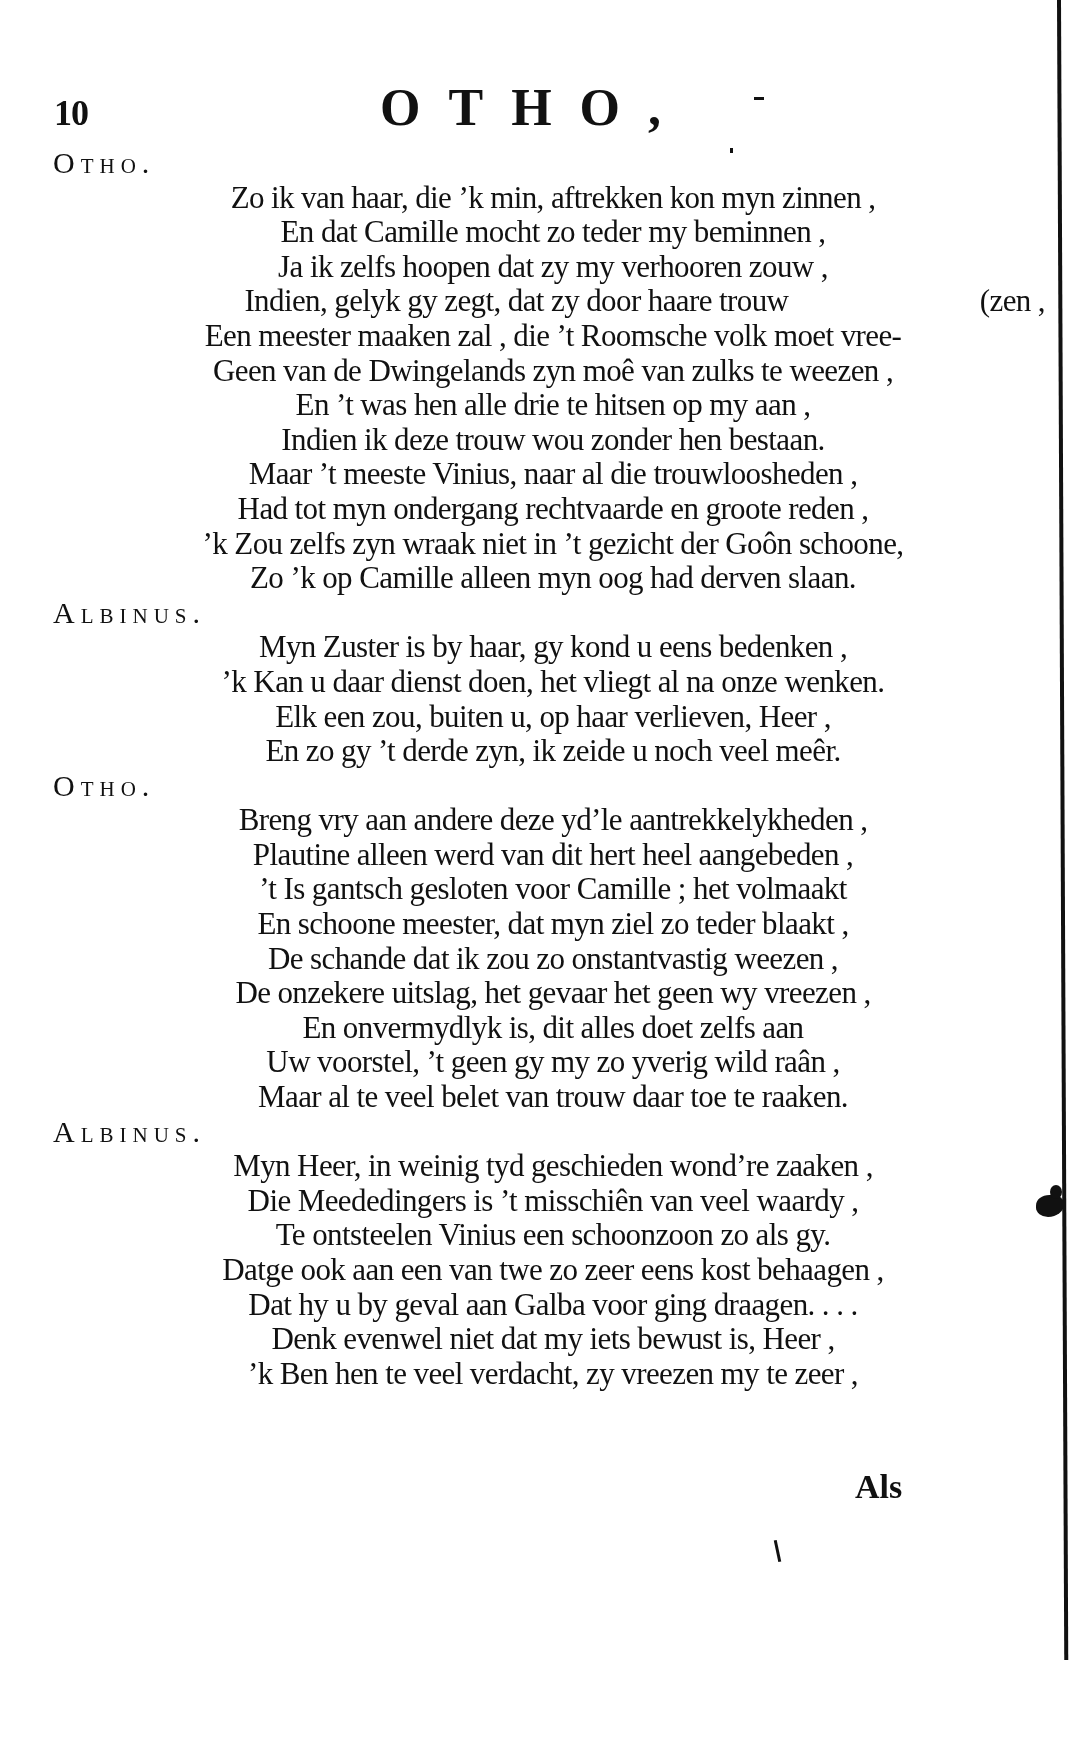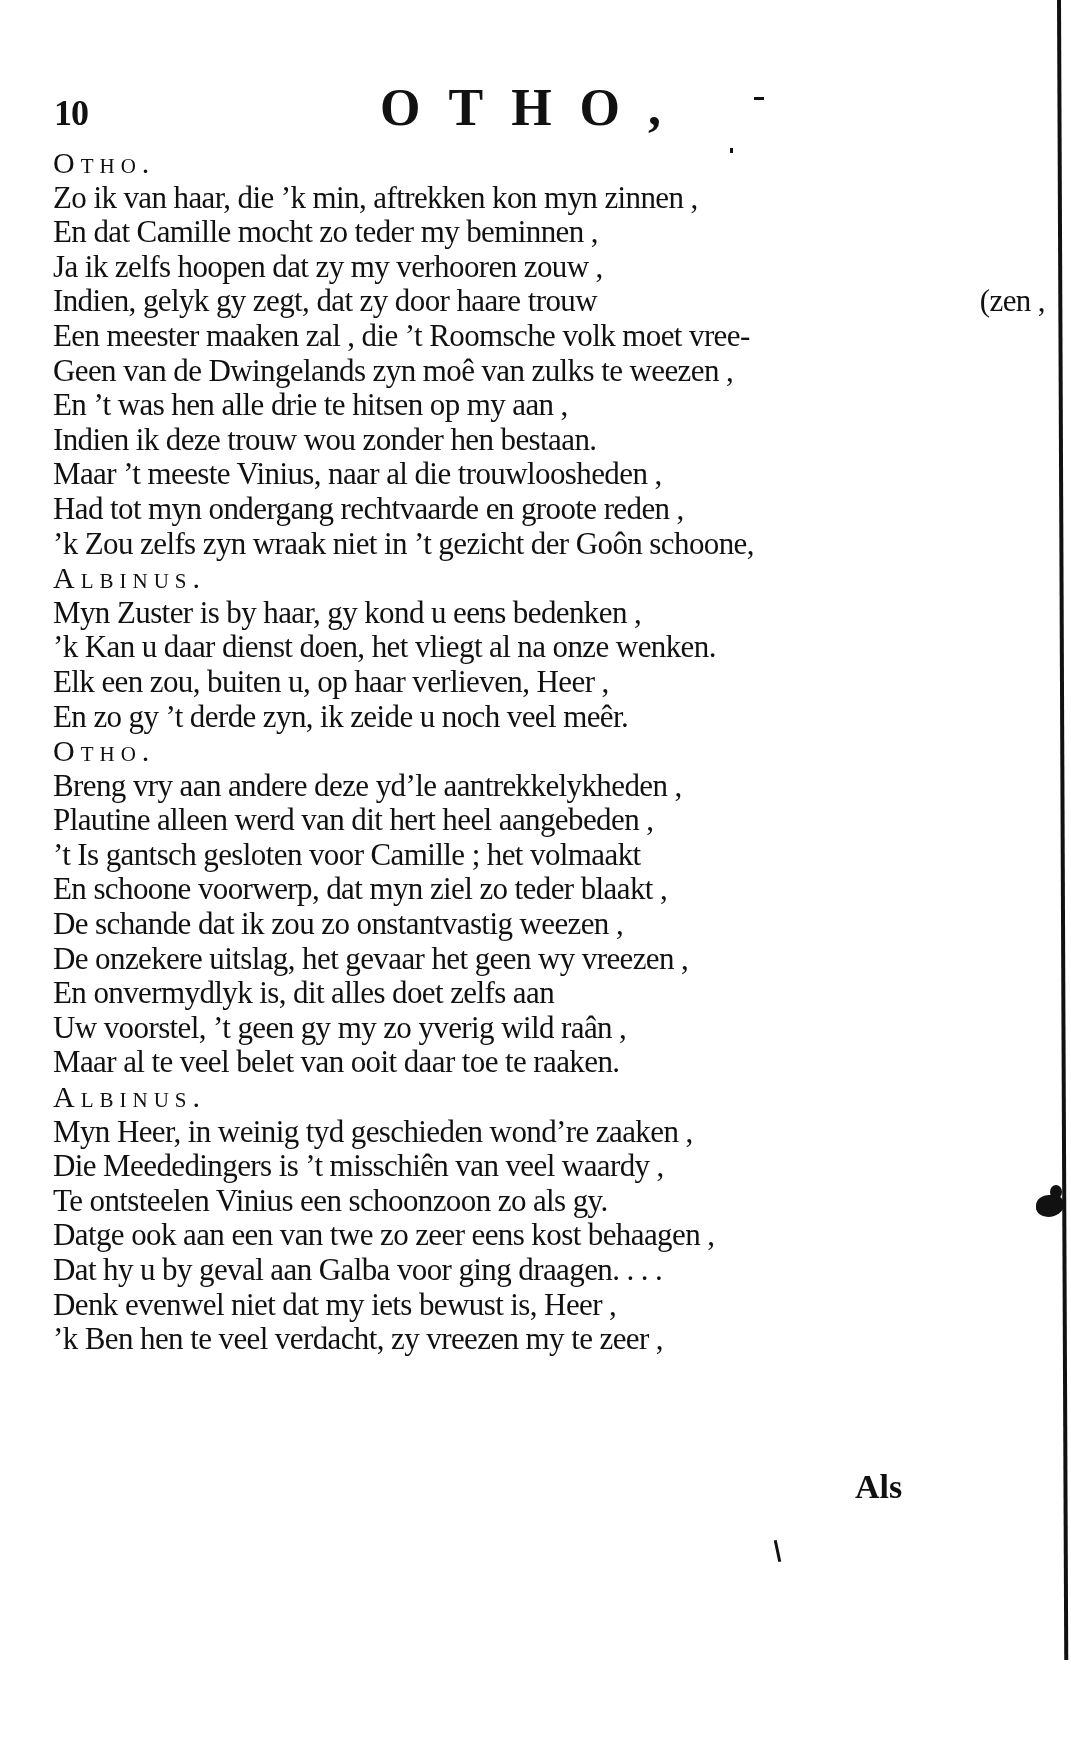--- a/index.html
+++ b/index.html
@@ -13,21 +13,21 @@
   .blot2 { position: absolute; left: 1050px; top: 1185px; width: 12px; height: 14px;
            background: #111; border-radius: 50%; }
   .page-number { position: absolute; left: 54px; top: 92px; font-size: 36px; font-weight: bold;
                  letter-spacing: -1px; }
   .running-title { position: absolute; left: 380px; top: 78px; font-size: 52px; font-weight: bold;
                    letter-spacing: 28px; }
   .text-block { position: absolute; left: 53px; top: 146px; width: 1000px; }
   .speaker { font-size: 30px; height: 34.6px; line-height: 34.6px;
              font-variant: small-caps; letter-spacing: 6px; width: 950px; }
   .verse { font-size: 31px; height: 34.6px; line-height: 34.6px; white-space: nowrap;
-           letter-spacing: -0.6px; }
+           letter-spacing: -0.6px; text-align: center; }
   .verse .overflow { float: right; margin-right: 8px; }
   .catchword { position: absolute; left: 855px; top: 1468px; font-size: 34px; font-weight: bold; }
   .watermark { position: absolute; left: 474px; top: 1490px; color: #a8a8a8; white-space: nowrap; }
   .watermark .by { font-family: "Liberation Sans", sans-serif; font-size: 12px; vertical-align: 4px; }
   .watermark .brand { font-family: "Liberation Serif", serif; font-size: 40px; letter-spacing: -1px; }
   .speck { position: absolute; background: #111; }
 </style>
 </head>
 <body>
 
@@ -45,35 +45,36 @@
       <div class="verse"><span>En dat Camille mocht zo teder my beminnen ,</span></div>
       <div class="verse"><span>Ja ik zelfs hoopen dat zy my verhooren zouw ,</span></div>
       <div class="verse"><span>Indien, gelyk gy zegt, dat zy door haare trouw</span><span class="overflow">(zen ,</span></div>
       <div class="verse"><span>Een meester maaken zal , die ’t Roomsche volk moet vree-</span></div>
       <div class="verse"><span>Geen van de Dwingelands zyn moê van zulks te weezen ,</span></div>
       <div class="verse"><span>En ’t was hen alle drie te hitsen op my aan ,</span></div>
       <div class="verse"><span>Indien ik deze trouw wou zonder hen bestaan.</span></div>
       <div class="verse"><span>Maar ’t meeste Vinius, naar al die trouwloosheden ,</span></div>
       <div class="verse"><span>Had tot myn ondergang rechtvaarde en groote reden ,</span></div>
       <div class="verse"><span>’k Zou zelfs zyn wraak niet in ’t gezicht der Goôn schoone,</span></div>
+      <div class="verse"><span>Zo ’k op Camille alleen myn oog had derven slaan.</span></div>
       <div class="speaker"><span>Albinus.</span></div>
       <div class="verse"><span>Myn Zuster is by haar, gy kond u eens bedenken ,</span></div>
       <div class="verse"><span>’k Kan u daar dienst doen, het vliegt al na onze wenken.</span></div>
       <div class="verse"><span>Elk een zou, buiten u, op haar verlieven, Heer ,</span></div>
       <div class="verse"><span>En zo gy ’t derde zyn, ik zeide u noch veel meêr.</span></div>
       <div class="speaker"><span>Otho.</span></div>
       <div class="verse"><span>Breng vry aan andere deze yd’le aantrekkelykheden ,</span></div>
       <div class="verse"><span>Plautine alleen werd van dit hert heel aangebeden ,</span></div>
       <div class="verse"><span>’t Is gantsch gesloten voor Camille ; het volmaakt</span></div>
-      <div class="verse"><span>En schoone voorwerp, dat myn ziel zo teder blaakt ,</span></div>
+      <div class="verse"><span>En schoone meester, dat myn ziel zo teder blaakt ,</span></div>
       <div class="verse"><span>De schande dat ik zou zo onstantvastig weezen ,</span></div>
       <div class="verse"><span>De onzekere uitslag, het gevaar het geen wy vreezen ,</span></div>
       <div class="verse"><span>En onvermydlyk is, dit alles doet zelfs aan</span></div>
       <div class="verse"><span>Uw voorstel, ’t geen gy my zo yverig wild raân ,</span></div>
-      <div class="verse"><span>Maar al te veel belet van ooit daar toe te raaken.</span></div>
+      <div class="verse"><span>Maar al te veel belet van trouw daar toe te raaken.</span></div>
       <div class="speaker"><span>Albinus.</span></div>
       <div class="verse"><span>Myn Heer, in weinig tyd geschieden wond’re zaaken ,</span></div>
       <div class="verse"><span>Die Meededingers is ’t misschiên van veel waardy ,</span></div>
       <div class="verse"><span>Te ontsteelen Vinius een schoonzoon zo als gy.</span></div>
       <div class="verse"><span>Datge ook aan een van twe zo zeer eens kost behaagen ,</span></div>
       <div class="verse"><span>Dat hy u by geval aan Galba voor ging draagen. . . .</span></div>
       <div class="verse"><span>Denk evenwel niet dat my iets bewust is, Heer ,</span></div>
       <div class="verse"><span>’k Ben hen te veel verdacht, zy vreezen my te zeer ,</span></div>
     </div>
 

